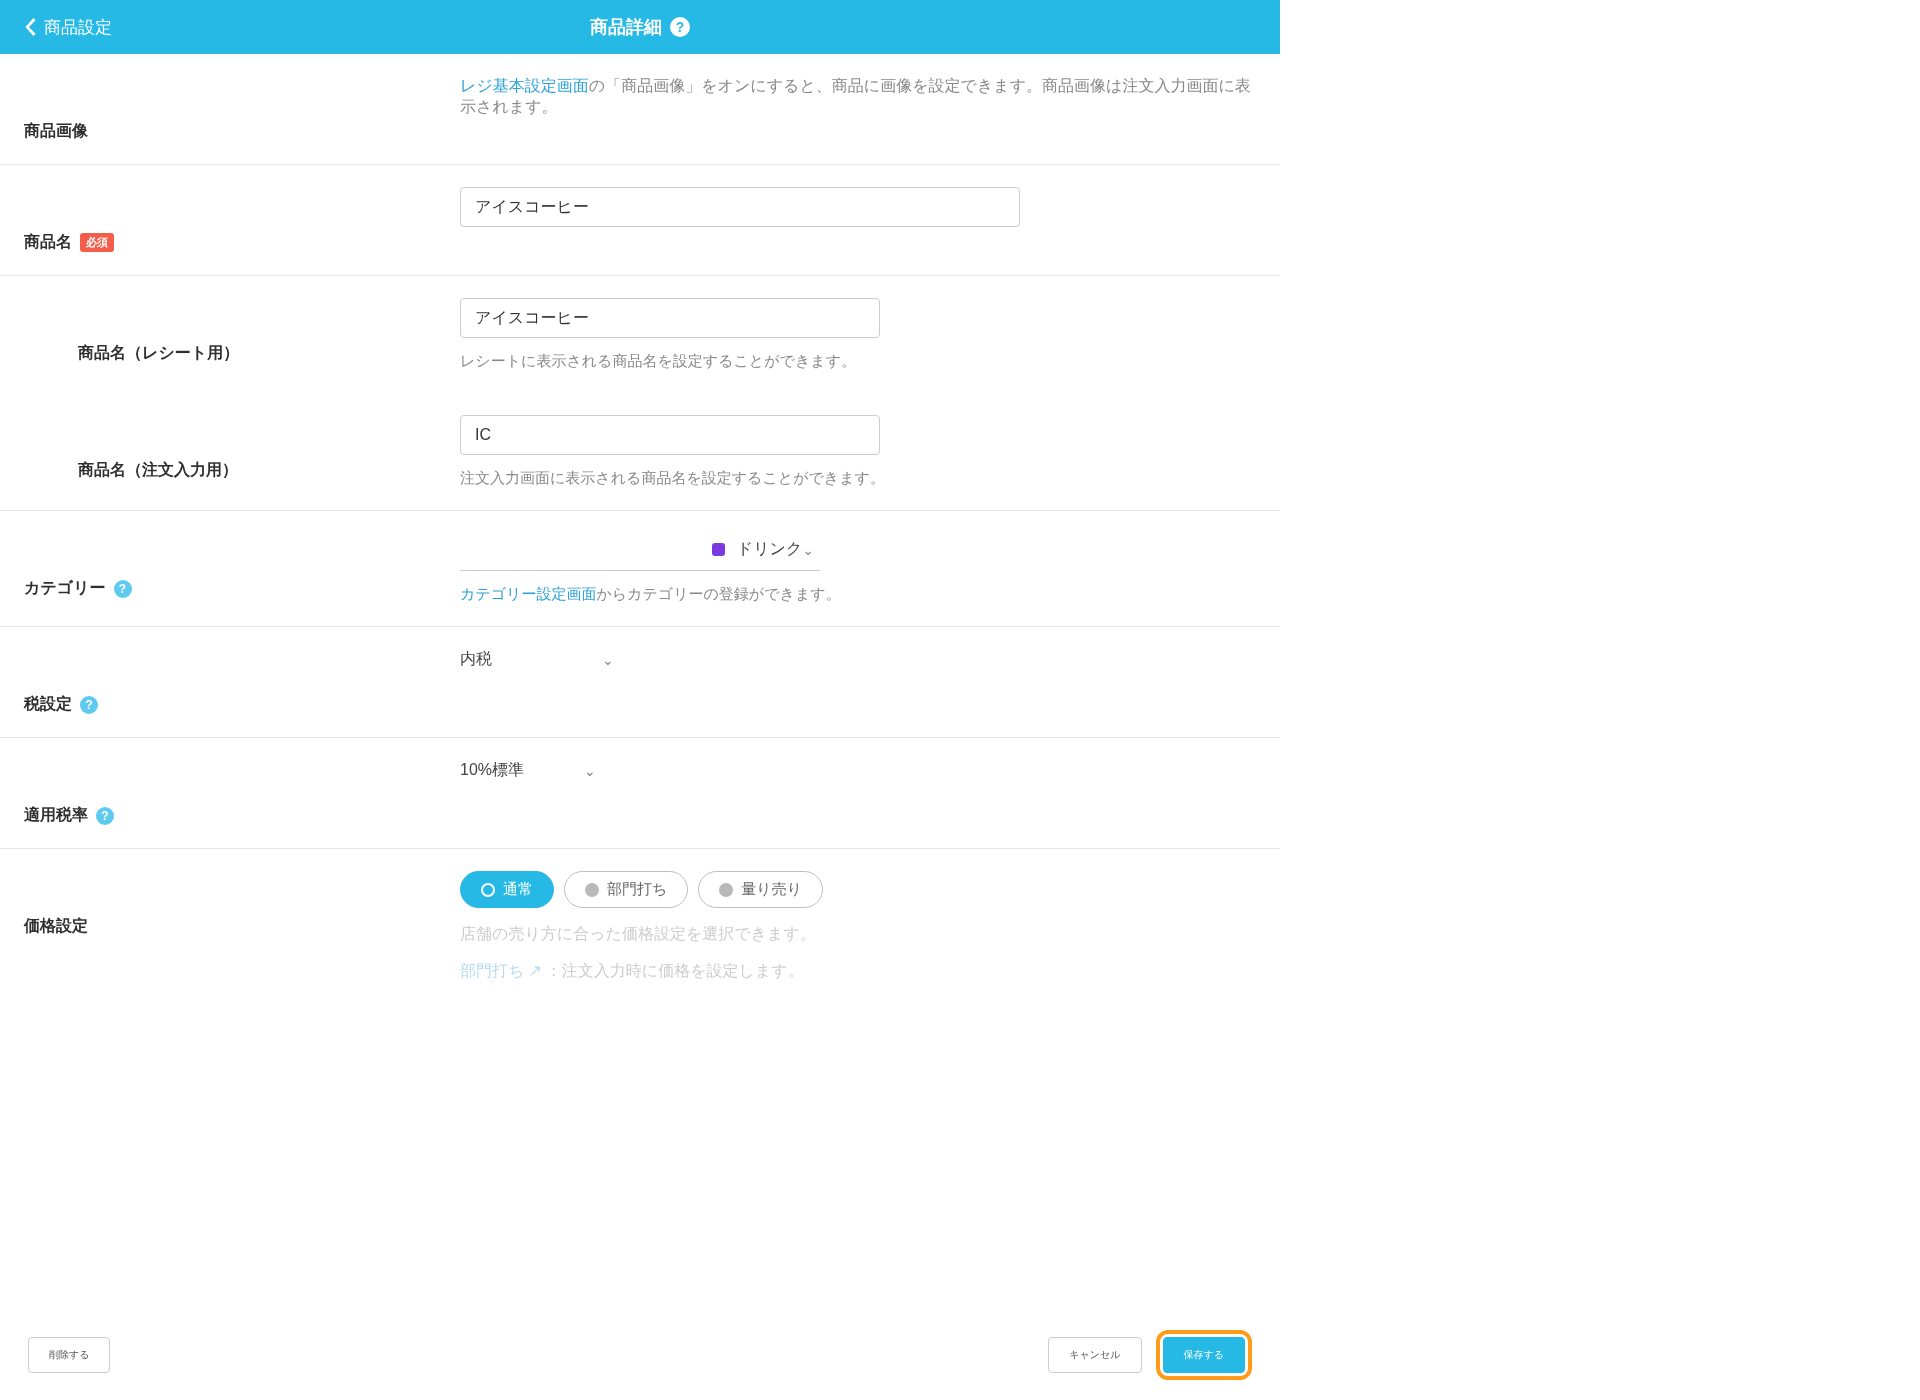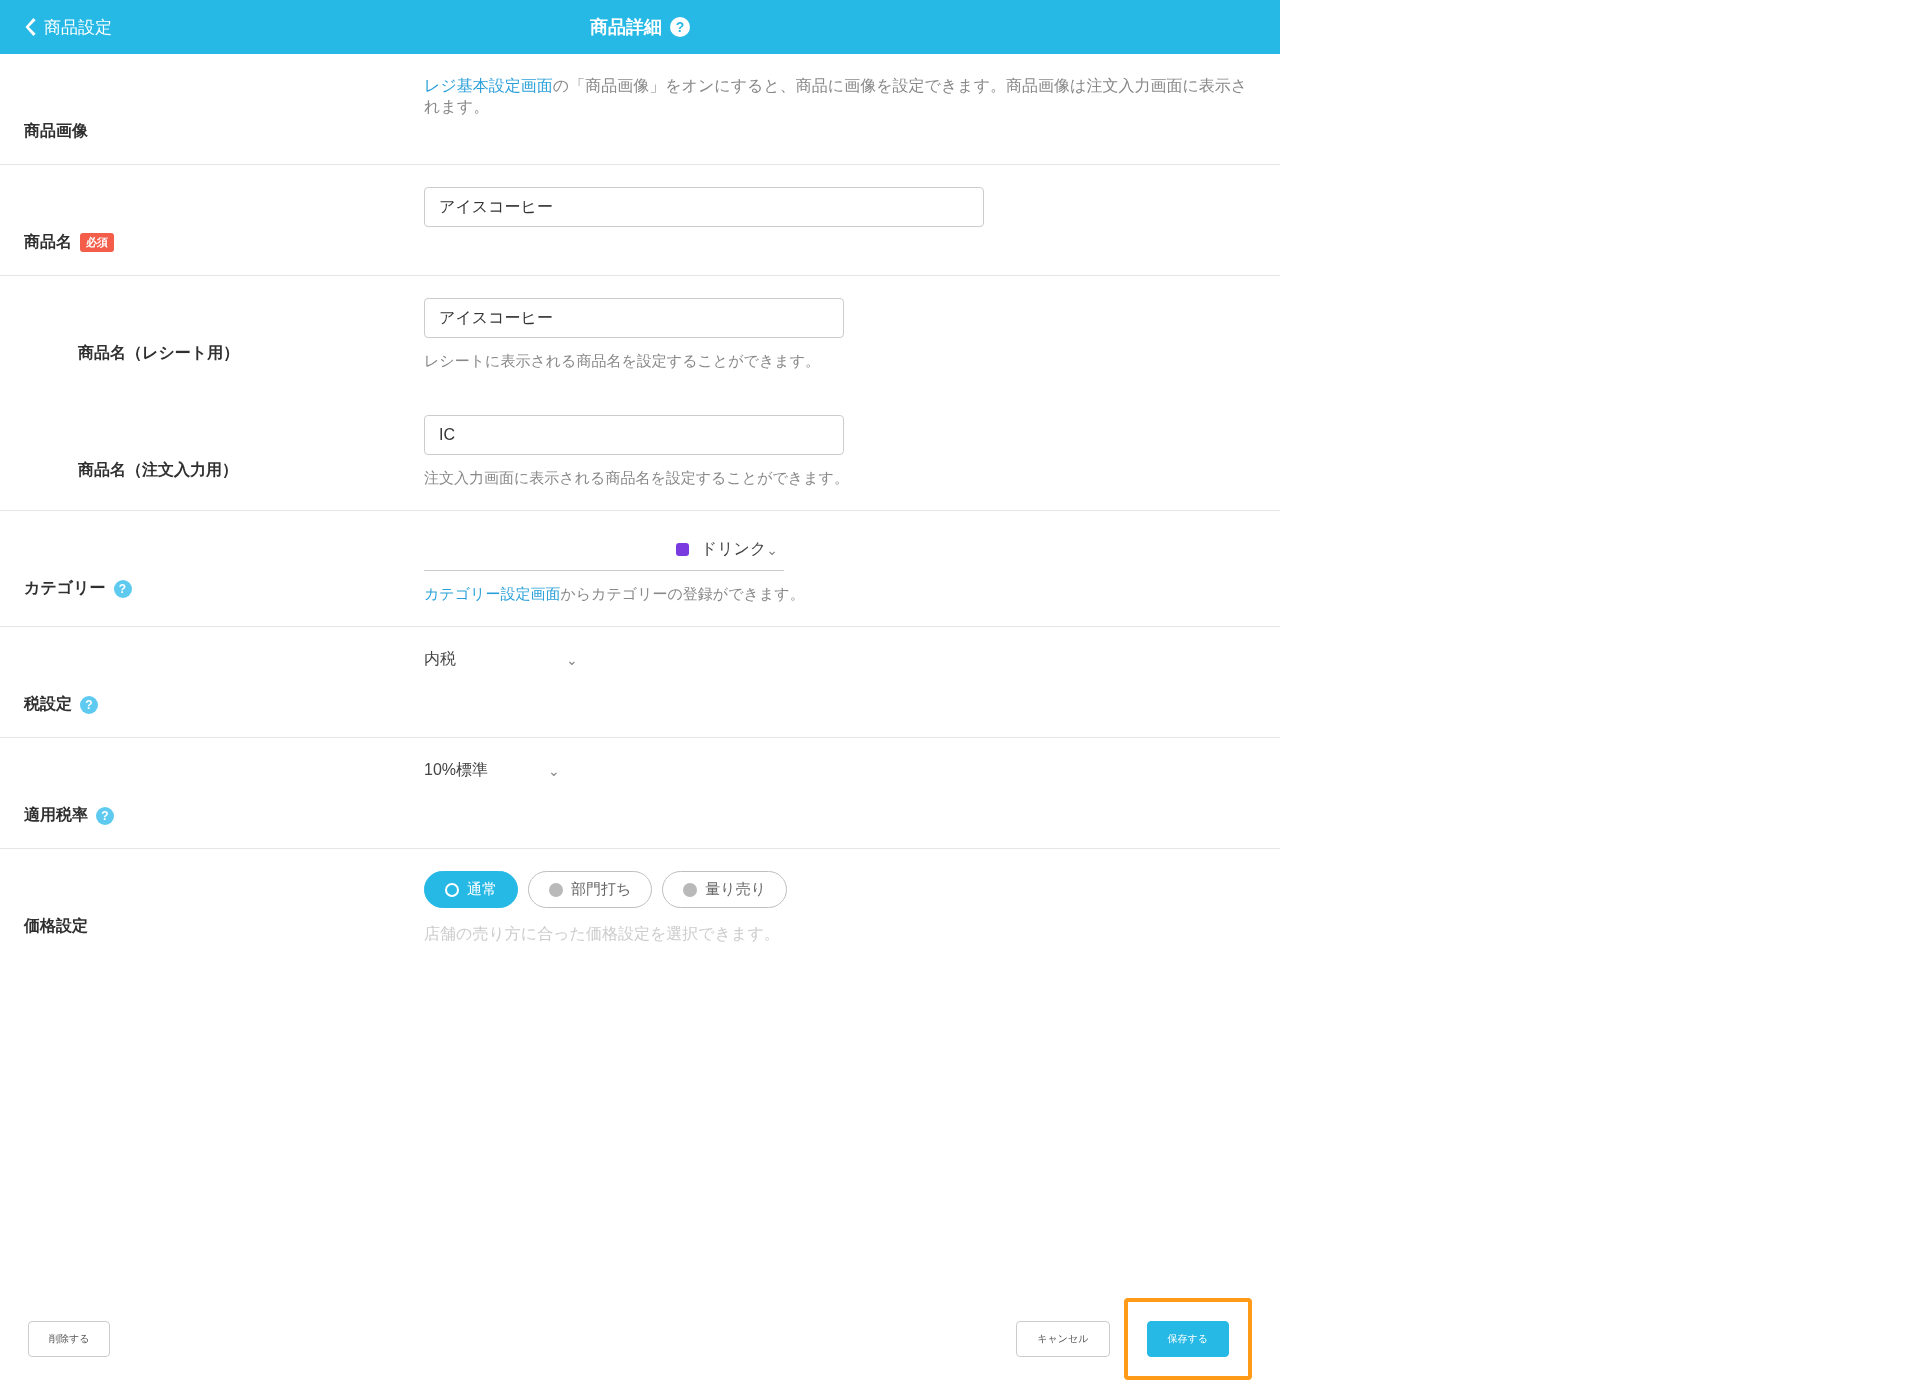--- a/index.html
+++ b/index.html
@@ -83,21 +83,21 @@
     align-items: center;
     justify-content: center;
     width: 18px;
     height: 18px;
     border-radius: 50%;
     background: #5fcaf0;
     color: #fff;
     font-size: 12px;
     font-weight: 700;
   }
-  .value-col { flex: 1; font-size: 16px; }
+  .value-col { flex: 1; font-size: 16px; margin-left: 36px; }
   .link { color: #2aa0da; cursor: pointer; }
   .desc { color: #888; font-size: 16px; }
   .text-input {
     border: 1px solid #ccc;
     border-radius: 4px;
     font-size: 16px;
     padding: 10px 14px;
     color: #333;
   }
   .text-input.wide { width: 560px; display: block; }
@@ -175,22 +175,22 @@
     color: #555;
   }
   .btn.cancel { border: 1px solid #ccc; background: #fff; color: #555; }
   .btn.primary {
     background: #27b9e5;
     border-color: #27b9e5;
     color: #fff;
   }
   .save-hl {
     border: 4px solid #ff9b18;
-    border-radius: 4px;
-    padding: 19px;
+    border-radius: 12px;
+    padding: 3px;
     display: inline-block;
   }
   .right-btns { display: flex; align-items: center; gap: 14px; }
 </style>
 </head>
 <body>
 
 <div class="header">
   <div class="back-link">
     <svg viewBox="0 0 10 16">
@@ -311,20 +311,23 @@
         <div class="pill">
           <span class="radio"></span>
           <span>部門打ち</span>
         </div>
         <div class="pill">
           <span class="radio"></span>
           <span>量り売り</span>
         </div>
       </div>
       <div class="pricing-desc">店舗の売り方に合った価格設定を選択できます。</div>
+      <div class="pricing-desc">
+        <span class="linkfaded">部門打ち</span><span class="ext-icon">↗</span><span>：注文入力時に価格を設定します。</span>
+      </div>
     </div>
   </div>
 
 </div>
 
 <div class="footer-bar">
   <button class="btn">削除する</button>
   <div class="right-btns">
     <button class="btn cancel">キャンセル</button>
     <span class="save-hl">

